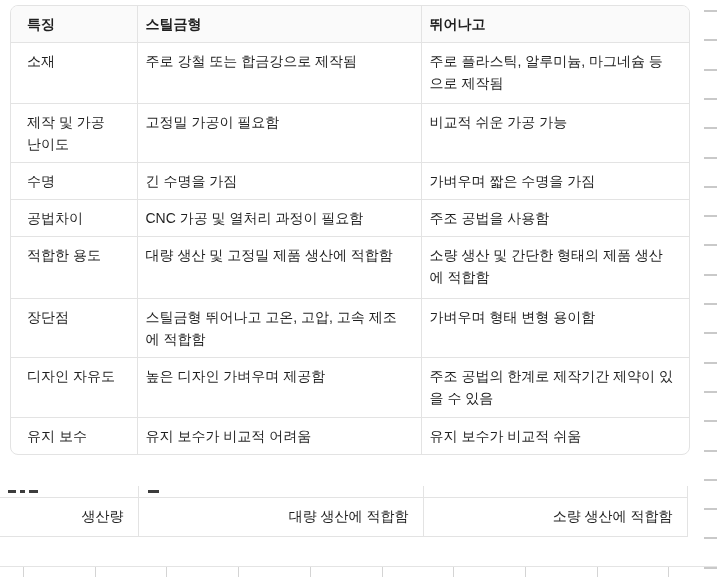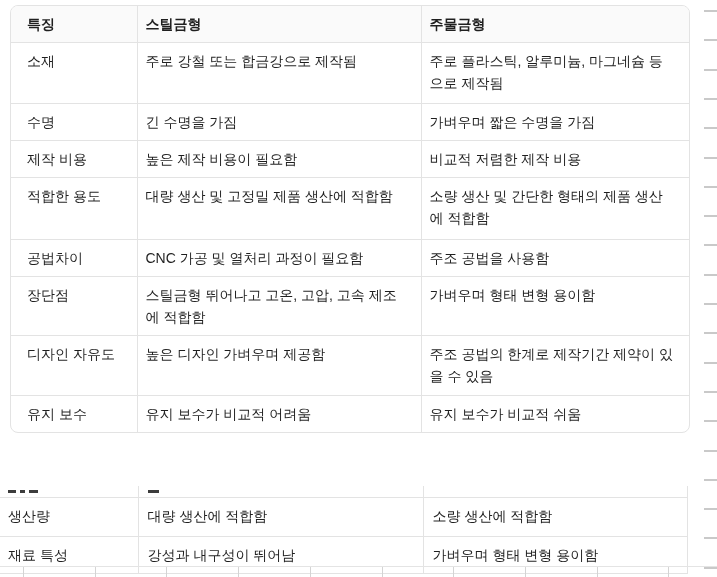--- a/index.html
+++ b/index.html
@@ -42,21 +42,21 @@
   .card .f { padding-left: 16px; }
 
   
   .table2 {
     position: absolute; left: 0; top: 486px; width: 687px;
     background: #fff;
   }
   .table2 col.c1 { width: 138px; }
   .table2 col.c2 { width: 285px; }
   .table2 col.c3 { width: 264px; }
-  .table2 td { border-bottom: 1px solid #e3e3e3; padding: 7px 14px 7px 9px; }
+  .table2 td { border-bottom: 1px solid #e3e3e3; padding: 7px 14px 7px 9px; text-align: right; }
   .table2 .f { padding-left: 8px; }
   .table2 .v { border-left: 1px solid #e3e3e3; }
   .table2 .last { border-right: 1px solid #e3e3e3; }
   .table2 tr.clip td { height: 11px; padding: 0; position: relative; }
   .frag { position: absolute; top: 4px; height: 3px; background: #3c3c3c; }
   .frag.a1 { left: 8px;  width: 8px; }
   .frag.a2 { left: 20px; width: 5px; }
   .frag.a3 { left: 29px; width: 9px; }
   .frag.b1 { left: 9px;  width: 11px; }
 
@@ -74,46 +74,46 @@
     <table>
       <colgroup>
           <col class="c1">
           <col class="c2">
           <col class="c3">
         </colgroup>
       <tbody>
         <tr style="height:31px">
           <th class="f">특징</th>
           <th class="v">스틸금형</th>
-          <th class="v">주물금형</th>
+          <th class="v">뛰어나고</th>
         </tr>
         <tr style="height:61px">
           <td class="f">소재</td>
           <td class="v">주로 강철 또는 합금강으로 제작됨</td>
           <td class="v">주로 플라스틱, 알루미늄, 마그네슘 등으로 제작됨</td>
         </tr>
+        <tr style="height:55px">
+          <td class="f">제작 및 가공 난이도</td>
+          <td class="v">고정밀 가공이 필요함</td>
+          <td class="v">비교적 쉬운 가공 가능</td>
+        </tr>
         <tr style="height:32px">
           <td class="f">수명</td>
           <td class="v">긴 수명을 가짐</td>
           <td class="v">가벼우며 짧은 수명을 가짐</td>
         </tr>
-        <tr style="height:33px">
-          <td class="f">제작 비용</td>
-          <td class="v">높은 제작 비용이 필요함</td>
-          <td class="v">비교적 저렴한 제작 비용</td>
+        <tr style="height:30px">
+          <td class="f">공법차이</td>
+          <td class="v">CNC 가공 및 열처리 과정이 필요함</td>
+          <td class="v">주조 공법을 사용함</td>
         </tr>
         <tr style="height:62px">
           <td class="f">적합한 용도</td>
           <td class="v">대량 생산 및 고정밀 제품 생산에 적합함</td>
           <td class="v">소량 생산 및 간단한 형태의 제품 생산에 적합함</td>
-        </tr>
-        <tr style="height:30px">
-          <td class="f">공법차이</td>
-          <td class="v">CNC 가공 및 열처리 과정이 필요함</td>
-          <td class="v">주조 공법을 사용함</td>
         </tr>
         <tr style="height:57px">
           <td class="f">장단점</td>
           <td class="v">스틸금형 뛰어나고 고온, 고압, 고속 제조에 적합함</td>
           <td class="v">가벼우며 형태 변형 용이함</td>
         </tr>
         <tr style="height:60px">
           <td class="f">디자인 자유도</td>
           <td class="v">높은 디자인 가벼우며 제공함</td>
           <td class="v">주조 공법의 한계로 제작기간 제약이 있을 수 있음</td>
@@ -144,25 +144,20 @@
           <td class="v">
             <span class="frag b1"></span>
           </td>
           <td class="v last"></td>
         </tr>
         <tr style="height:39px">
           <td class="f">생산량</td>
           <td class="v">대량 생산에 적합함</td>
           <td class="v last">소량 생산에 적합함</td>
         </tr>
-        <tr style="height:30px">
-          <td class="f">재료 특성</td>
-          <td class="v">강성과 내구성이 뛰어남</td>
-          <td class="v last">가벼우며 형태 변형 용이함</td>
-        </tr>
       </tbody>
     </table>
   </div>
 
   <div class="sheet-hline"></div>
   <div id="sheet-deco">
       <div class="sheet-dash" style="top: 10px;"></div>
       <div class="sheet-dash" style="top: 39.3px;"></div>
       <div class="sheet-dash" style="top: 68.6px;"></div>
       <div class="sheet-dash" style="top: 97.9px;"></div>

